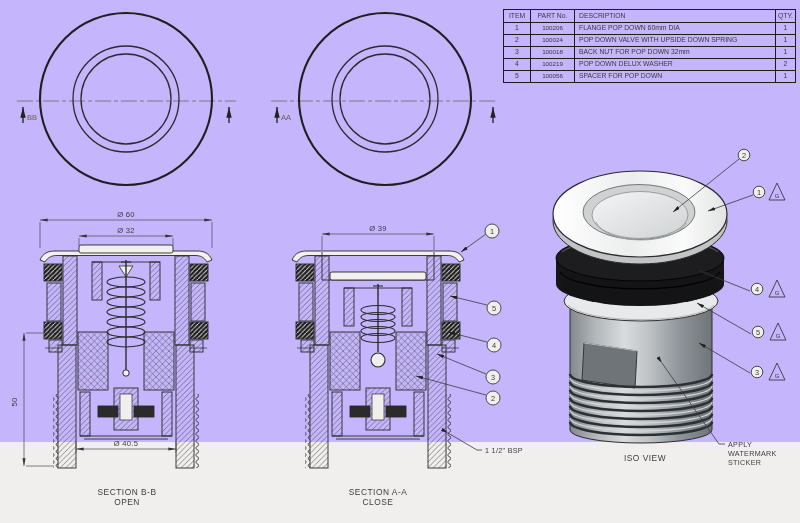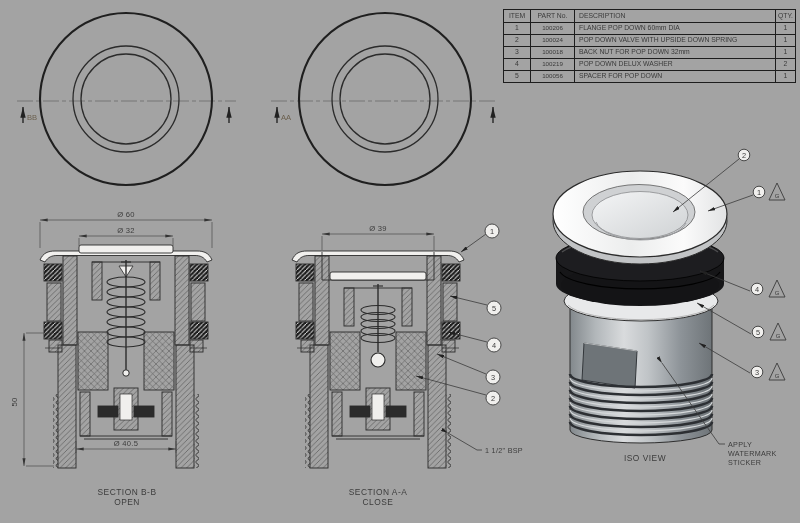--- a/index.html
+++ b/index.html
@@ -1,18 +1,18 @@
 <!DOCTYPE html>
 <html><head>
 <meta charset="utf-8">
 <style>
   html,body{margin:0;padding:0;}
   body{width:800px;height:523px;overflow:hidden;background:#f0efed;
        font-family:"Liberation Sans",sans-serif;}
-  .canvas{position:relative;width:800px;height:523px;background:#a3a3a3;}
+  .canvas{position:relative;width:800px;height:442px;background:#c4b5fd;}
   svg{position:absolute;left:0;top:0;}
   svg text{font-family:"Liberation Sans",sans-serif;fill:#3c3c3c;}
   .dim-t{font-size:7.6px;letter-spacing:.3px;}
   .ttl-t{font-size:8.4px;letter-spacing:.5px;}
   .bal-t{font-size:7.4px;}
   .flag-t{font-size:6px;}
   .note-t{font-size:7.2px;letter-spacing:.3px;}
   .sec-t{font-size:7.6px;fill:#6b5f4d;}
   table.bom{position:absolute;left:503px;top:9px;width:292px;border-collapse:collapse;
     table-layout:fixed;color:#3a3a3a;}

